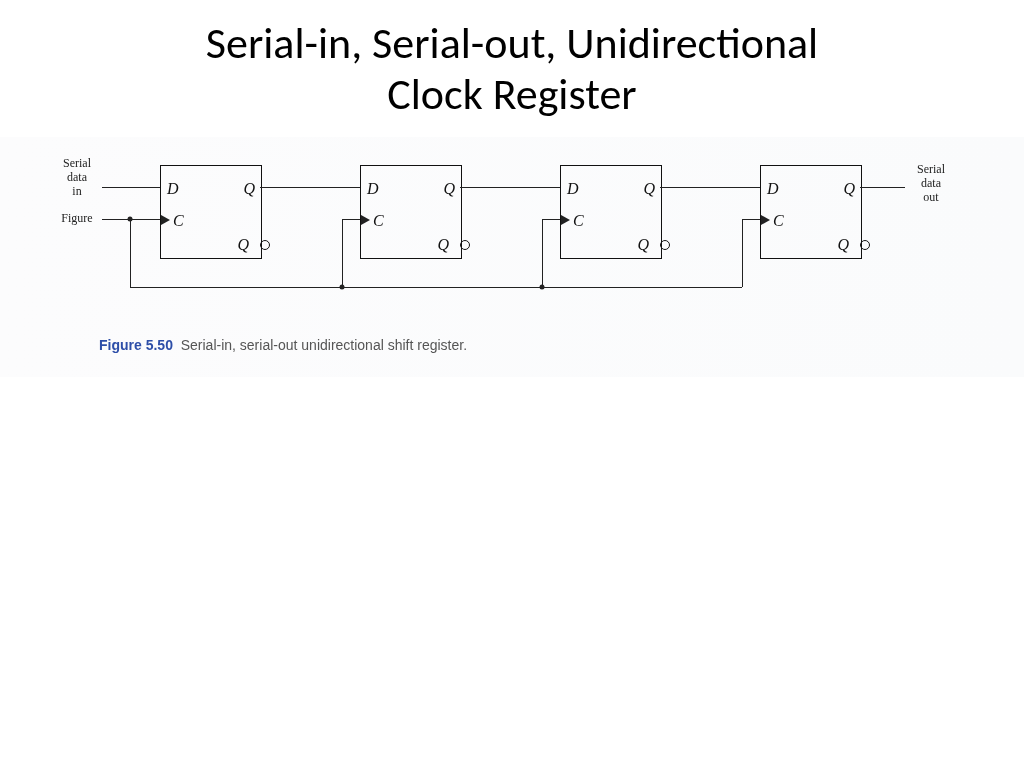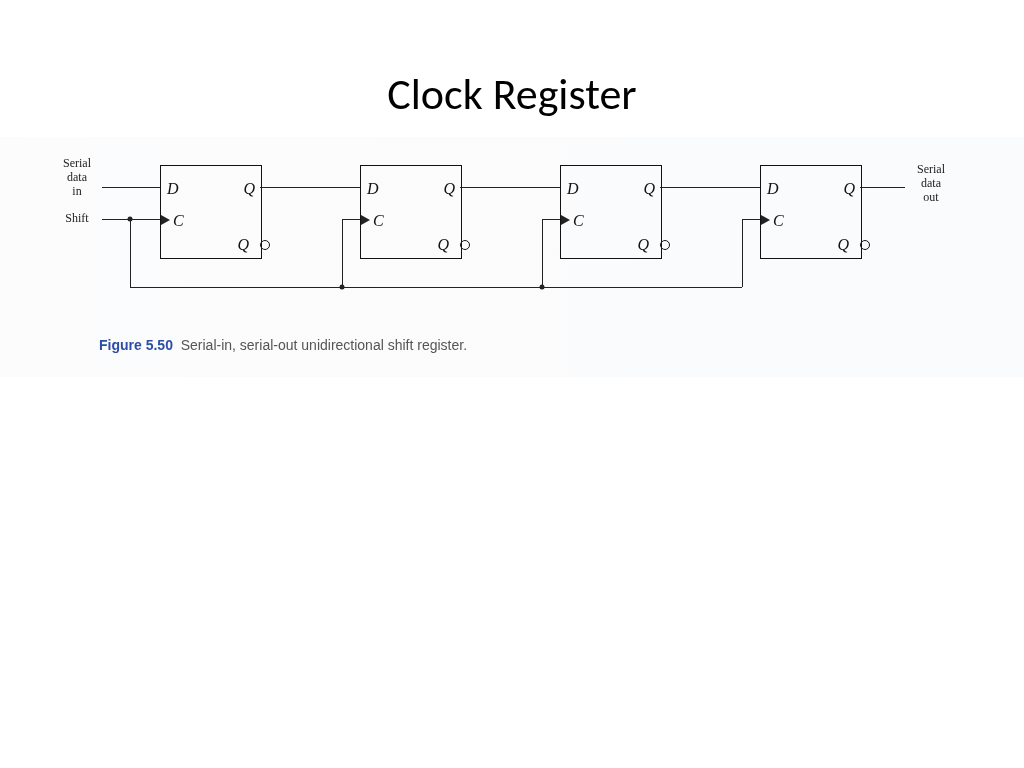--- a/index.html
+++ b/index.html
@@ -107,35 +107,35 @@
     border-bottom: 4px solid transparent;
     border-left: 7px solid #fafbfc;
     left: 0;
     top: 1px;
   }
 </style>
 </head>
 <body>
 
 <div class="title">
-  <br>
+  <span>Serial-in, Serial-out, Unidirectional</span><br>
   <span>Clock Register</span>
 </div>
 
 <div class="figure-area">
 
   <div class="schematic">
 
     <div class="io-label" style="left:-6px; top:0;">
       <span>Serial</span><br>
       <span>data</span><br>
       <span>in</span>
     </div>
     <div class="io-label" style="left:-6px; top:55px;">
-      <span>Shift</span>
+      <span>Figure</span>
     </div>
 
     <div class="wire wire-h" style="left:42px; top:30px; width:58px;"></div>
 
     <div class="wire wire-h" style="left:42px; top:62px; width:58px;"></div>
 
     <div class="ff" style="left:100px;">
       <span class="ff-label" style="left:6px; top:14px;">D</span>
       <span class="ff-label" style="right:6px; top:14px;">Q</span>
       <div class="tri" style="left:0; top:49px;">

